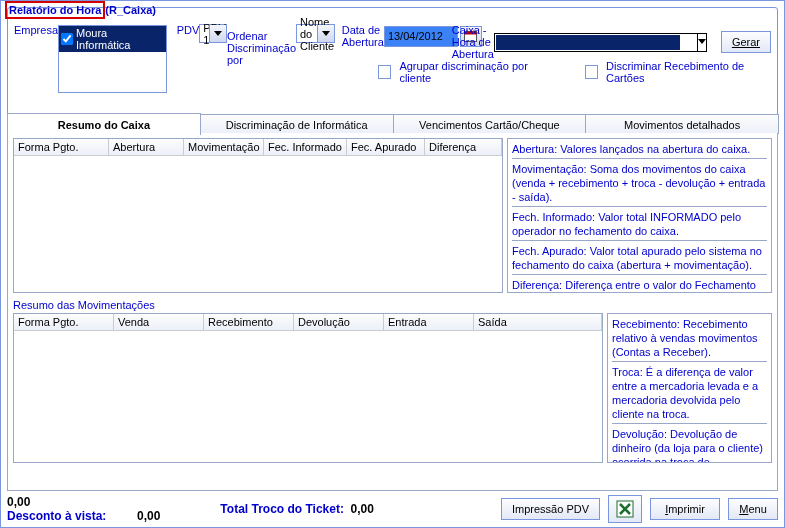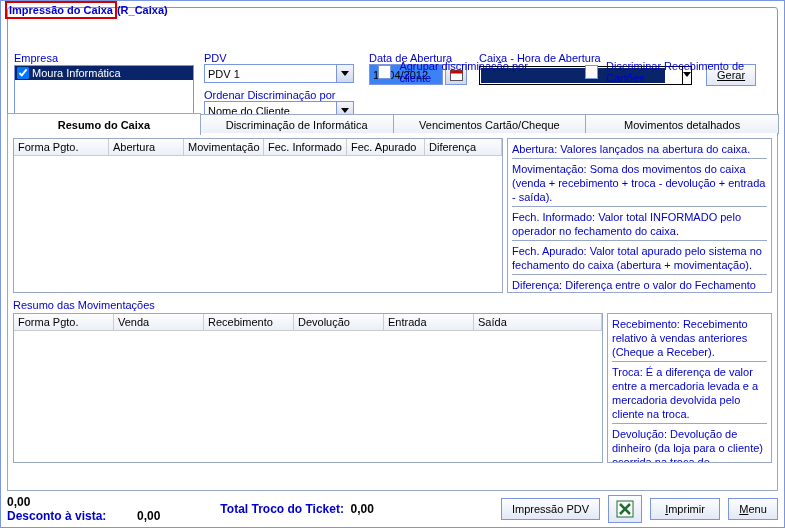--- a/index.html
+++ b/index.html
@@ -46,21 +46,21 @@
     border: 1px solid #7a96df;
     border-radius: 3px;
     padding: 16px 6px 6px 6px;
     height: 86px;
   }
   .label {
     color: #0000cd;
     font-size: 11px;
   }
   .row { display: flex; align-items: flex-start; }
-  .col { display: flex; flex-direction: column; margin-top: 28px; }
+  .col { display: flex; flex-direction: row; }
   .empresa-col { width: 180px; }
   .empresa-list {
     border: 1px solid #7a96df;
     background: #fff;
     height: 66px;
     margin-top: 1px;
   }
   .empresa-item {
     background: #0a246a;
     color: #fff;
@@ -367,21 +367,21 @@
         <span>Agrupar discriminação por cliente</span>
       </div>
       <div class="checkbox">
         <div class="box"></div>
         <span>Discriminar Recebimento de Cartões</span>
       </div>
     </div>
   </div>
 
   <div class="title-line">
-    <span class="title-box">Impressão do Caixa</span><span class="title-paren">(R_Caixa)</span>
+    <span class="title-box">Relatório do Hora</span><span class="title-paren">(R_Caixa)</span>
   </div>
 
   <div class="tabstrip">
     <div class="tab active">
         <span>Resumo do Caixa</span>
       </div>
     <div class="tab">
         <span>Discriminação de Informática</span>
       </div>
     <div class="tab">
@@ -424,21 +424,21 @@
         <div class="grid-header">
           <div class="gh" style="width:100px;">Forma Pgto.</div>
           <div class="gh" style="width:90px;">Venda</div>
           <div class="gh" style="width:90px;">Recebimento</div>
           <div class="gh" style="width:90px;">Devolução</div>
           <div class="gh" style="width:90px;">Entrada</div>
           <div class="gh" style="flex:1;">Saída</div>
         </div>
       </div>
       <div class="lower-help help">
-        <div>Recebimento: Recebimento relativo à vendas anteriores (Cheque a Receber).</div>
+        <div>Recebimento: Recebimento relativo à vendas movimentos (Contas a Receber).</div>
         <div class="lower-help-line"></div>
         <div>Troca: É a diferença de valor entre a mercadoria levada e a mercadoria devolvida pelo cliente na troca.</div>
         <div class="lower-help-line"></div>
         <div>Devolução: Devolução de dinheiro (da loja para o cliente) ocorrida na troca de mercadoria.</div>
 
       </div>
     </div>
   </div>
 
   <div class="bottom-bar">

